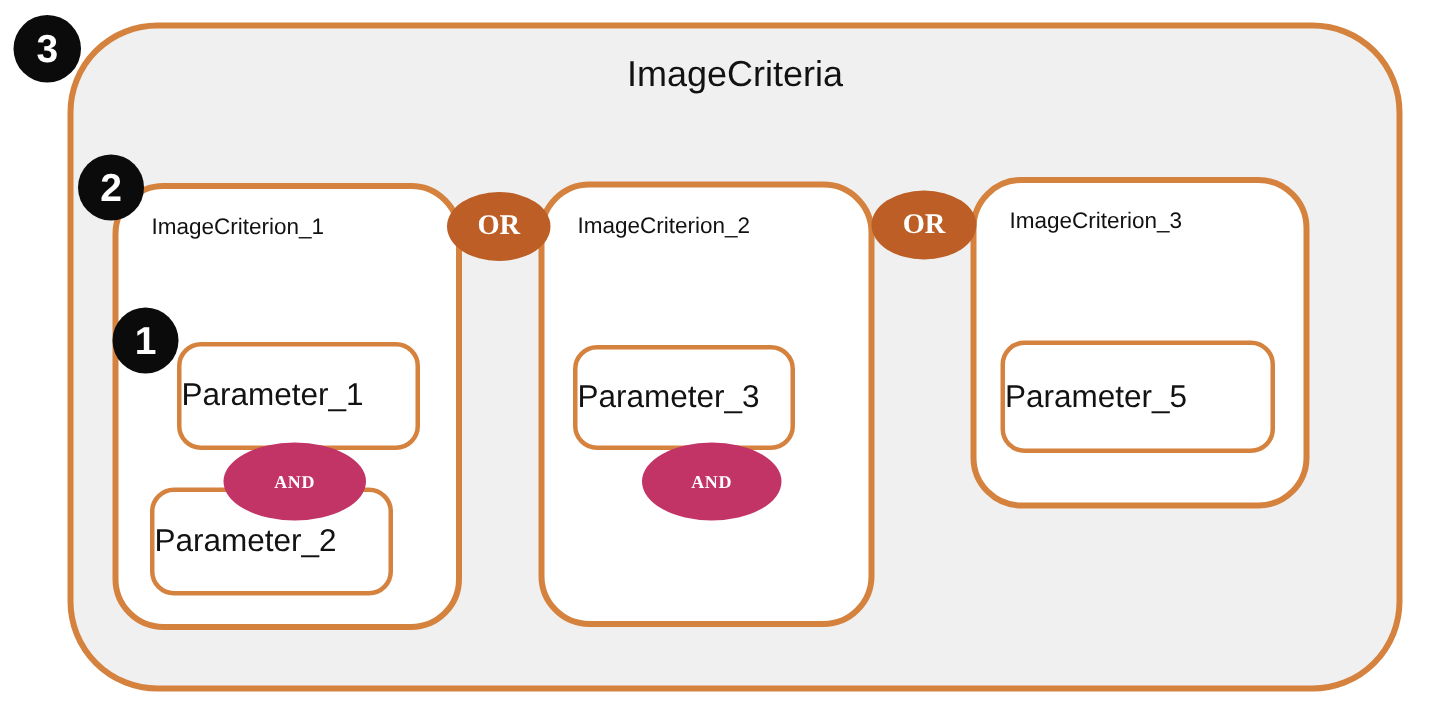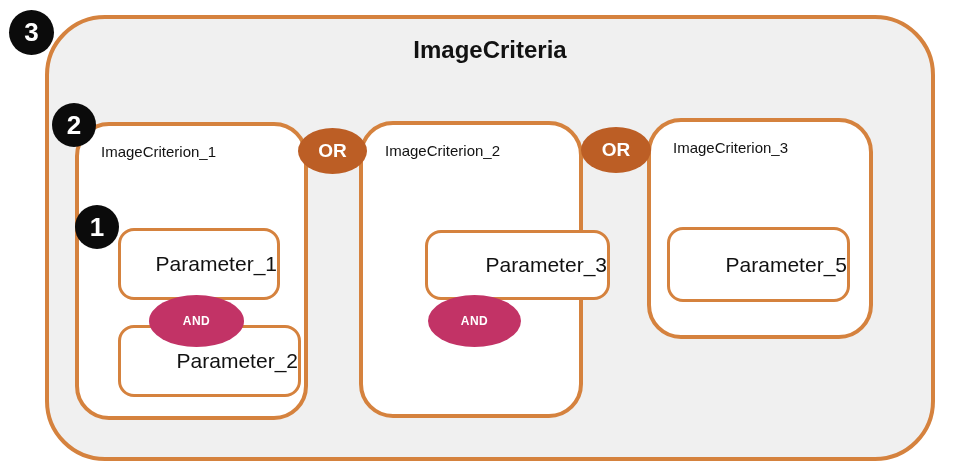--- a/index.html
+++ b/index.html
@@ -18,47 +18,47 @@
   body{font-family:"Liberation Sans","DejaVu Sans",sans-serif;color:var(--text);}
   .canvas{
     position:relative;width:956px;height:474px;background:var(--page-bg);overflow:hidden;
   }
   .outer-box{
     position:absolute;left:45px;top:15px;width:890px;height:446px;
     background:var(--outer-bg);border:4px solid var(--box-border);border-radius:60px;
   }
   .diagram-title{
     position:absolute;left:45px;top:36px;width:890px;
-    text-align:center;font-size:24px;line-height:28px;color:var(--text);font-weight:bold;
+    text-align:center;font-size:24px;line-height:28px;color:var(--text);
   }
   .criterion-box{
     position:absolute;background:var(--inner-bg);
     border:4px solid var(--box-border);border-radius:34px;
   }
   .criterion-box.c1{left:75px;top:122px;width:233px;height:298px;}
   .criterion-box.c2{left:359px;top:121px;width:224px;height:297px;}
   .criterion-box.c3{left:647px;top:118px;width:226px;height:221px;}
   .criterion-label{
     position:absolute;left:22px;top:14px;font-size:15px;line-height:24px;white-space:nowrap;
   }
   .param-box{
     position:absolute;background:var(--inner-bg);
     border:3.5px solid var(--box-border);border-radius:16px;
-    display:flex;align-items:center;justify-content:flex-end;
+    display:flex;align-items:center;justify-content:flex-start;
     font-size:21px;color:var(--text);
   }
   .param-box.p1{left:118px;top:228px;width:162px;height:72px;}
-  .param-box.p2{left:118px;top:325px;width:183px;height:72px;}
-  .param-box.p3{left:382px;top:230px;width:185px;height:70px;margin-left:43px;}
+  .param-box.p2{left:100px;top:325px;width:162px;height:72px;}
+  .param-box.p3{left:382px;top:230px;width:148px;height:70px;}
   .param-box.p4{left:382px;top:327px;width:185px;height:71px;}
-  .param-box.p5{left:667px;top:227px;width:183px;height:75px;padding-left:48px;}
+  .param-box.p5{left:667px;top:227px;width:183px;height:75px;}
   .badge{
     position:absolute;border-radius:50%;
     display:flex;align-items:center;justify-content:center;
-    color:var(--badge-text);font-weight:bold;z-index:5;
+    color:var(--badge-text);font-weight:bold;z-index:5;font-family:Liberation Serif, serif;
   }
   .or-badge{background:var(--or-badge);font-size:19px;}
   .or-badge.or1{left:298px;top:128px;width:69px;height:46px;}
   .or-badge.or2{left:581px;top:127px;width:70px;height:46px;}
   .and-badge{background:var(--and-badge);font-size:12px;letter-spacing:.5px;}
   .and-badge.and1{left:149px;top:295px;width:95px;height:52px;}
   .and-badge.and2{left:428px;top:295px;width:93px;height:52px;}
   .step-marker{
     position:absolute;width:45px;height:45px;border-radius:50%;
     background:var(--marker-bg);color:var(--badge-text);

